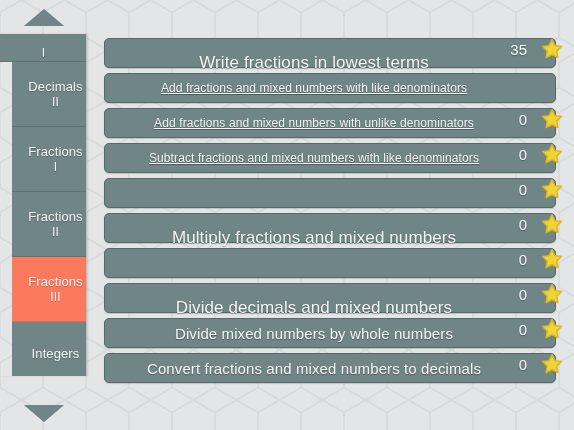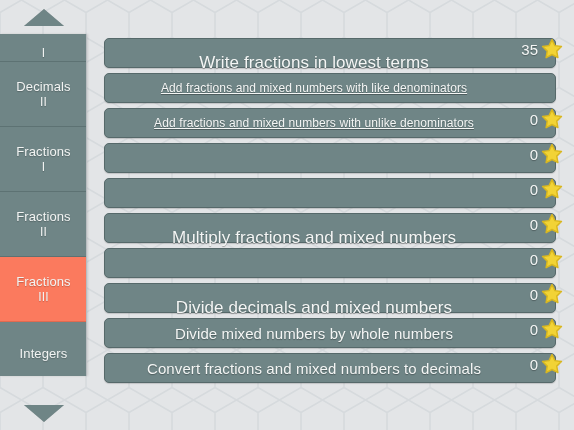--- a/index.html
+++ b/index.html
@@ -79,21 +79,21 @@
     align-items: center;
     justify-content: center;
     line-height: 1.18;
     font-size: 13px;
     letter-spacing: .1px;
     text-align: center;
     cursor: pointer;
     text-shadow: 0 1px 1px rgba(0,0,0,.22);
   }
   .side-item.first-partial { height: 28px; justify-content: flex-end; padding-bottom: 1px; }
-  .side-item.normal        { height: 65px; }
+  .side-item.normal        { height: 65px; margin-left: 12px; }
   .side-item.selected      { background: #fb7a5e; border-bottom-color: #e06a50; }
 
   .side-item .lvl { font-size: 12px; }
 
   
   #topic-list {
     position: absolute;
     left: 104px;
     top: 38px;
     width: 452px;
@@ -127,21 +127,21 @@
   .topic-label.md { font-size: 15px; }
   .topic-label.sm { font-size: 12px; text-decoration: underline; }
 
   .score-wrap {
     position: absolute;
     right: -8px;
     top: 0;
     height: 20px;
     display: flex;
     align-items: center;
-    gap: 3px;
+    gap: 14px;
   }
 
   .score-num {
     color: #f4f6f5;
     font-size: 15px;
     text-shadow: 0 1px 1px rgba(0,0,0,.3);
     min-width: 17px;
     text-align: right;
   }
 
@@ -218,20 +218,21 @@
       <div class="score-wrap">
         <span class="score-num">0</span>
         <span>
           <svg class="star-icon" viewBox="0 0 24 24" xmlns="http://www.w3.org/2000/svg">
             <path d="M12 1.8 L15.2 8.3 L22.3 9.3 L17.2 14.3 L18.4 21.4 L12 18.0 L5.6 21.4 L6.8 14.3 L1.7 9.3 L8.8 8.3 Z" fill="#f2d335" stroke="#d9b71e" stroke-width="1.6" stroke-linejoin="round"></path>
           </svg>
         </span>
       </div>
     </div>
     <div class="topic-row">
+      <span class="topic-label sm">Subtract fractions and mixed numbers with like denominators</span>
       <div class="score-wrap">
         <span class="score-num">0</span>
         <span>
           <svg class="star-icon" viewBox="0 0 24 24" xmlns="http://www.w3.org/2000/svg">
             <path d="M12 1.8 L15.2 8.3 L22.3 9.3 L17.2 14.3 L18.4 21.4 L12 18.0 L5.6 21.4 L6.8 14.3 L1.7 9.3 L8.8 8.3 Z" fill="#f2d335" stroke="#d9b71e" stroke-width="1.6" stroke-linejoin="round"></path>
           </svg>
         </span>
       </div>
     </div>
     <div class="topic-row">

